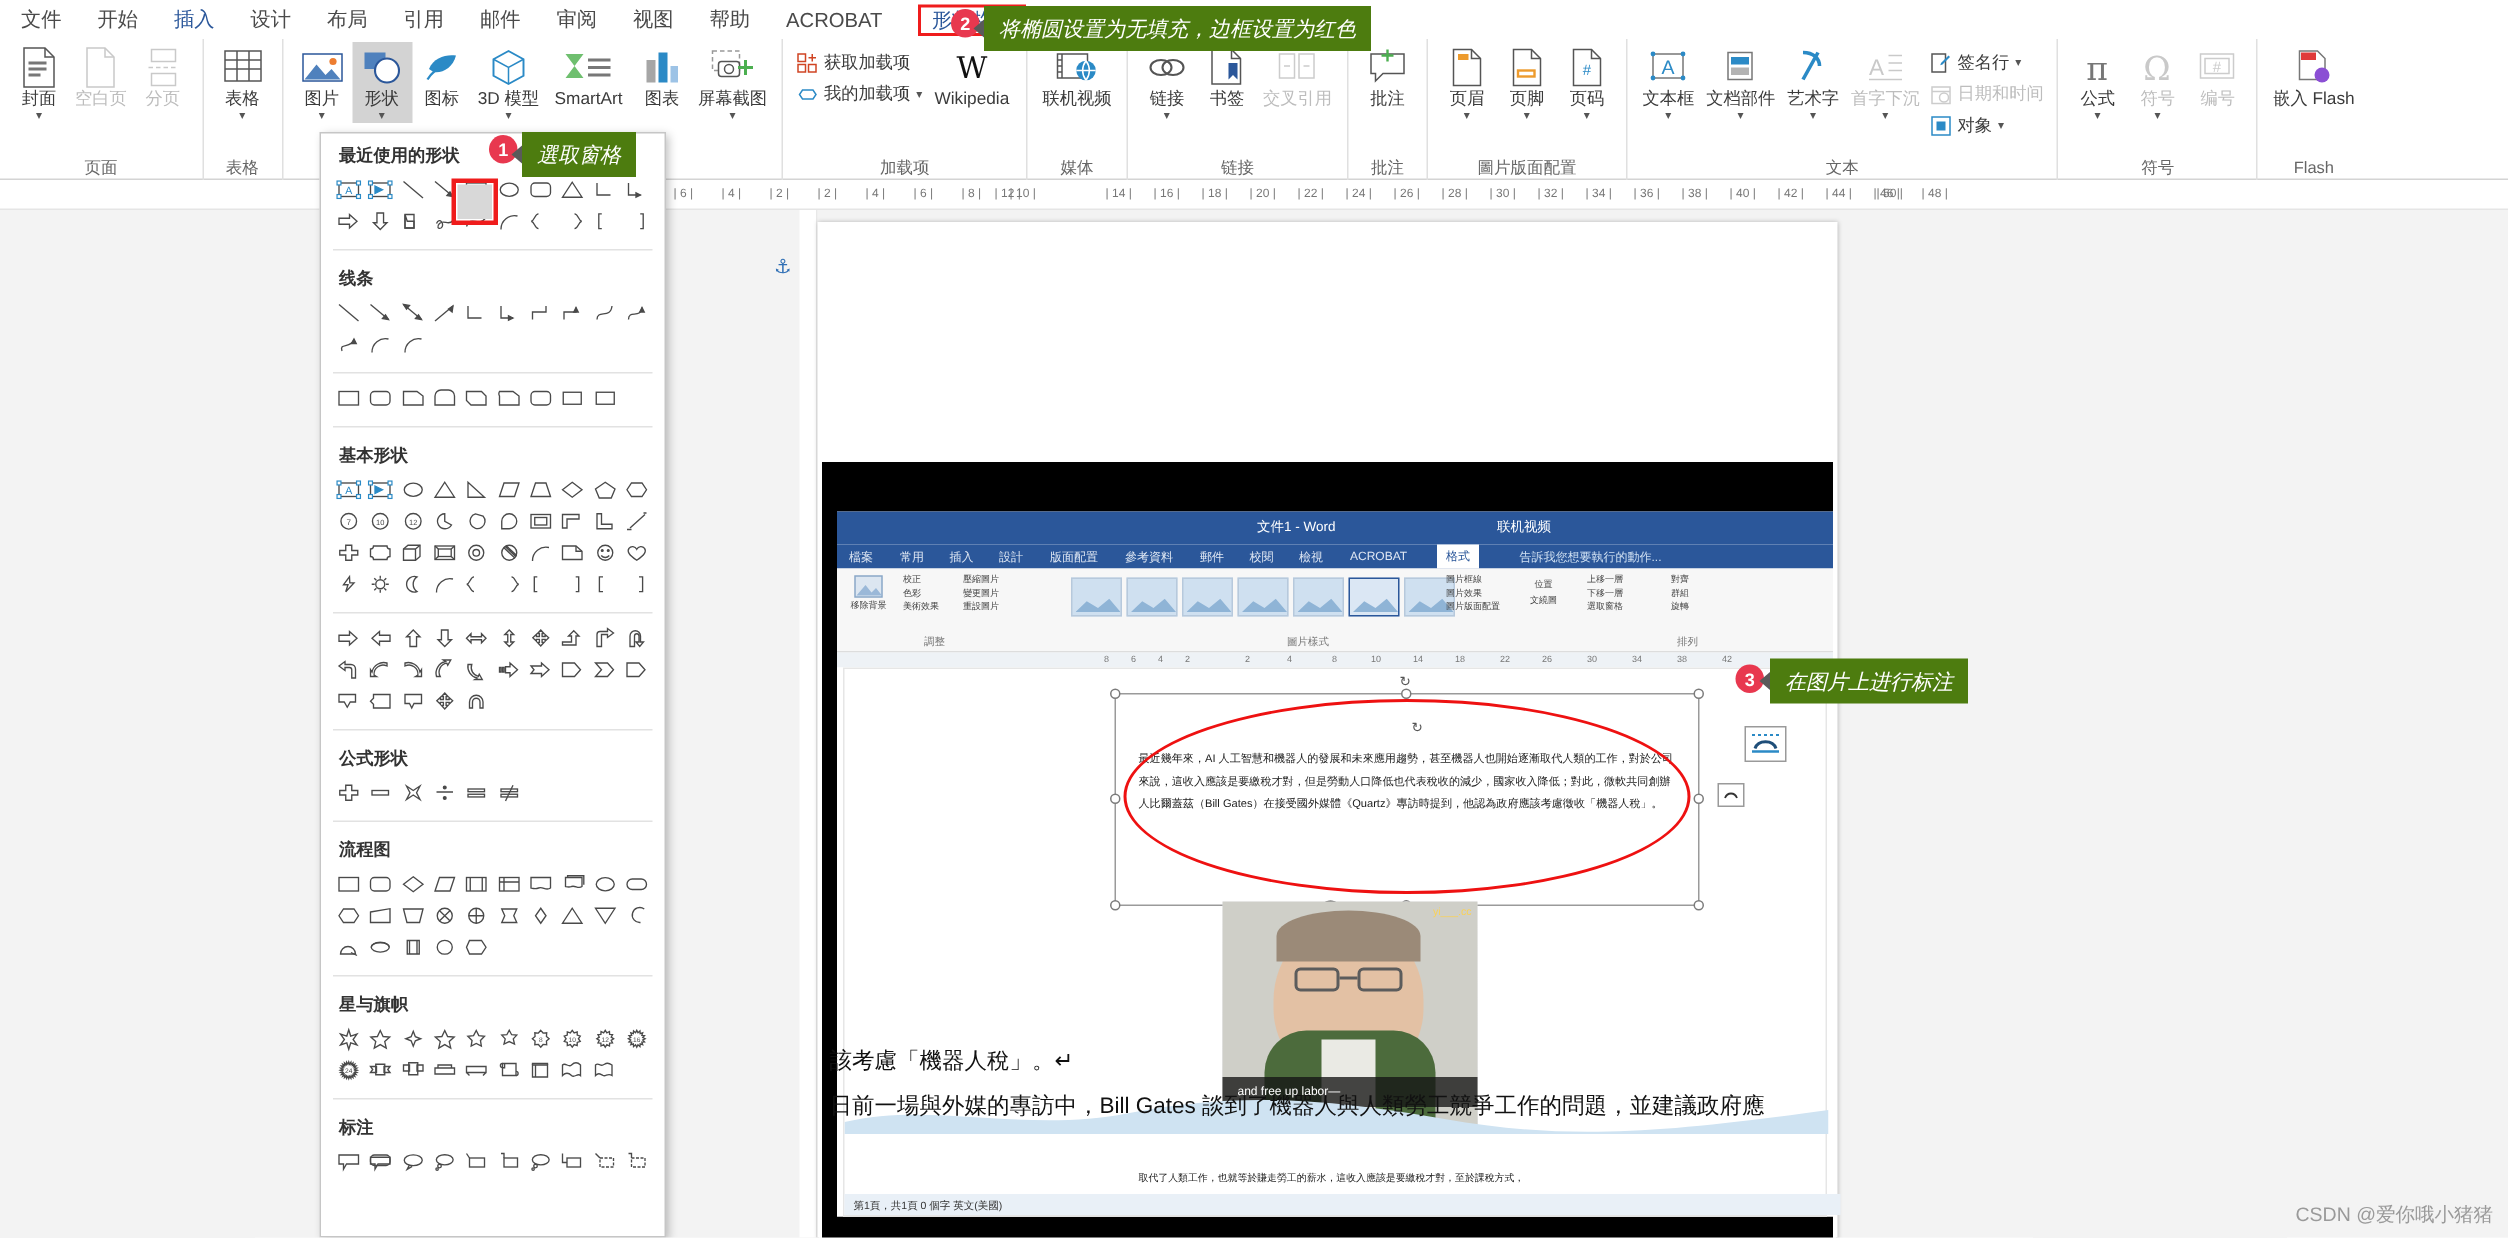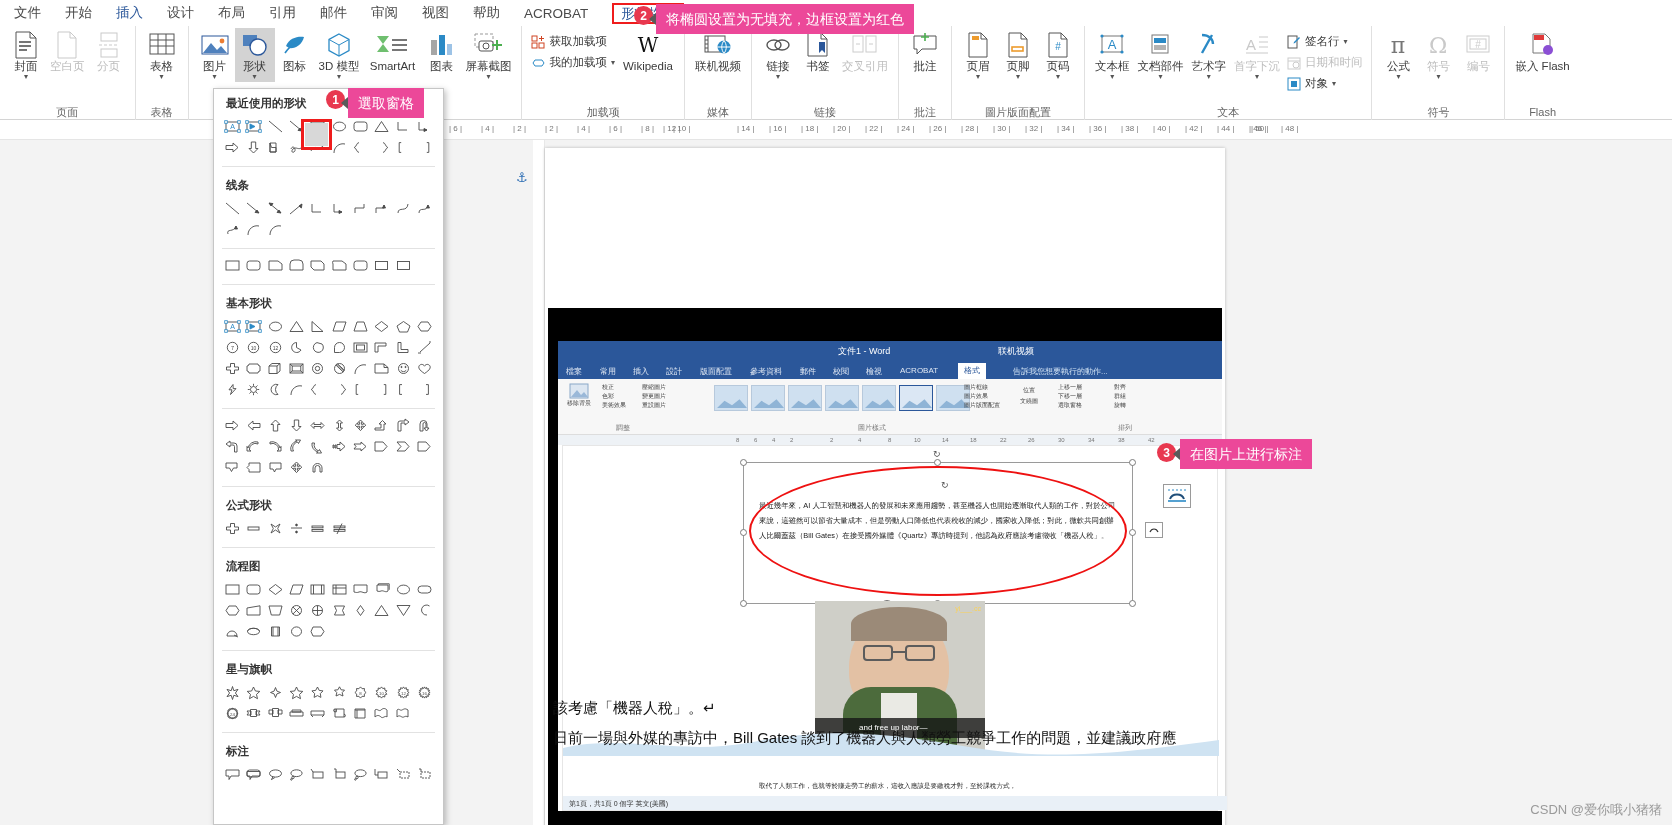--- a/index.html
+++ b/index.html
@@ -77,22 +77,22 @@
     background:#d8d8d8; z-index:41;
   }
 
   
   .badge {
     position:absolute; width:19px; height:19px; border-radius:50%;
     background:#e8384f; color:#fff; font-size:12px; font-weight:bold;
     display:flex; align-items:center; justify-content:center; z-index:70;
   }
   .tip {
-    position:absolute; background:#ec4899; color:#ffffff; font-size:14px;
-    padding:5px 10px; white-space:nowrap; z-index:70; line-height:20px;
+    position:absolute; background:#4d7c0f; color:#ffffff; font-size:14px;
+    padding:5px 10px; white-space:nowrap; z-index:70; line-height:20px;font-style:italic;
   }
   .tip:before {
     content:""; position:absolute; left:-7px; top:50%; margin-top:-6px;
     border-top:6px solid transparent; border-bottom:6px solid transparent;
     border-right:7px solid #5a5a5a;
   }
 
   
   .docarea { position:absolute; left:0; top:120px; width:1672px; height:705px; background:#f3f3f3; }
   .rulerh {
@@ -144,21 +144,21 @@
     border:2.4px solid #ee1111; border-radius:50%; z-index:5;
   }
   .rot { position:absolute; color:#555; font-size:9px; }
   .sidechip { position:absolute; left:600px; top:38px; width:28px; height:24px;
               border:1px solid #9a9a9a; background:#fff; display:flex; align-items:center; justify-content:center; }
   .minichip { position:absolute; left:582px; top:76px; width:18px; height:16px;
               border:1px solid #9a9a9a; background:#fff; display:flex; align-items:center; justify-content:center; }
   .photo { position:absolute; left:252px; top:155px; width:170px; height:152px;
            background:linear-gradient(#d9d9d9,#bfbfbf); overflow:hidden; }
   .capbar { position:absolute; left:252px; top:272px; width:170px; height:20px; background:rgba(20,20,20,.78); }
-  .capbar span { color:#fff; font-size:8px; position:absolute; left:44px; top:5px; }
+  .capbar span { color:#fff; font-size:8px; position:absolute; left:10px; top:5px; }
   .wm { position:absolute; right:4px; top:4px; color:#ffd24a; font-size:7px; opacity:.9; }
   .wave { position:absolute; left:0; bottom:54px; width:656px; height:26px; }
   .lowtext { position:absolute; left:196px; bottom:18px; width:430px; font-size:6.6px; color:#222; line-height:12px; }
   .win-status { position:absolute; left:0; bottom:0; width:664px; height:14px; background:#e9f0f7;
                 font-size:7px; color:#333; }
   .win-status span { position:absolute; top:3px; }
 
   .wmark { position:absolute; right:10px; bottom:6px; font-size:13px; color:#9a9a9a; }
   .leftpane { position:absolute; left:0; top:120px; width:533px; height:705px; background:#f3f3f3; }
 </style>
@@ -749,21 +749,21 @@
                 <div class="handle" style="right:-4px;top:50%;margin-top:-4px"></div>
                 <div class="handle" style="left:-4px;bottom:-4px"></div>
                 <div class="handle" style="left:50%;bottom:-4px;margin-left:-4px"></div>
                 <div class="handle" style="right:-4px;bottom:-4px"></div>
                 <div class="rot" style="left:50%;top:-14px;margin-left:-5px">↻</div>
               </div>
 
               <div class="ellipse-red"></div>
               <div class="rot" style="left:378px;top:34px">↻</div>
 
-              <div class="cntext">最近幾年來，AI 人工智慧和機器人的發展和未來應用趨勢，甚至機器人也開始逐漸取代人類的工作，對於公司來說，這雖然可以節省大量成本，但是勞動人口降低也代表稅收的減少，國家收入降低；對此，微軟共同創辦人比爾蓋茲（Bill Gates）在接受國外媒體《Quartz》專訪時提到，他認為政府應該考慮徵收「機器人稅」。</div>
+              <div class="cntext">最近幾年來，AI 人工智慧和機器人的發展和未來應用趨勢，甚至機器人也開始逐漸取代人類的工作，對於公司來說，這收入應該是要繳稅才對，但是勞動人口降低也代表稅收的減少，國家收入降低；對此，微軟共同創辦人比爾蓋茲（Bill Gates）在接受國外媒體《Quartz》專訪時提到，他認為政府應該考慮徵收「機器人稅」。</div>
 
               <div class="sidechip">
                 <svg width="20" height="16" viewBox="0 0 20 16">
                     <path d="M3 11c2-6 12-6 14 0" fill="none" stroke="#1f4e79" stroke-width="2"></path>
                     <path d="M1 13h18" stroke="#2b8ac6" stroke-width="1.6"></path>
                     <path d="M1 2h18" stroke="#2b8ac6" stroke-width="1.2" stroke-dasharray="2 2"></path>
                   </svg>
               </div>
               <div class="minichip">
                 <svg width="12" height="10" viewBox="0 0 12 10">

